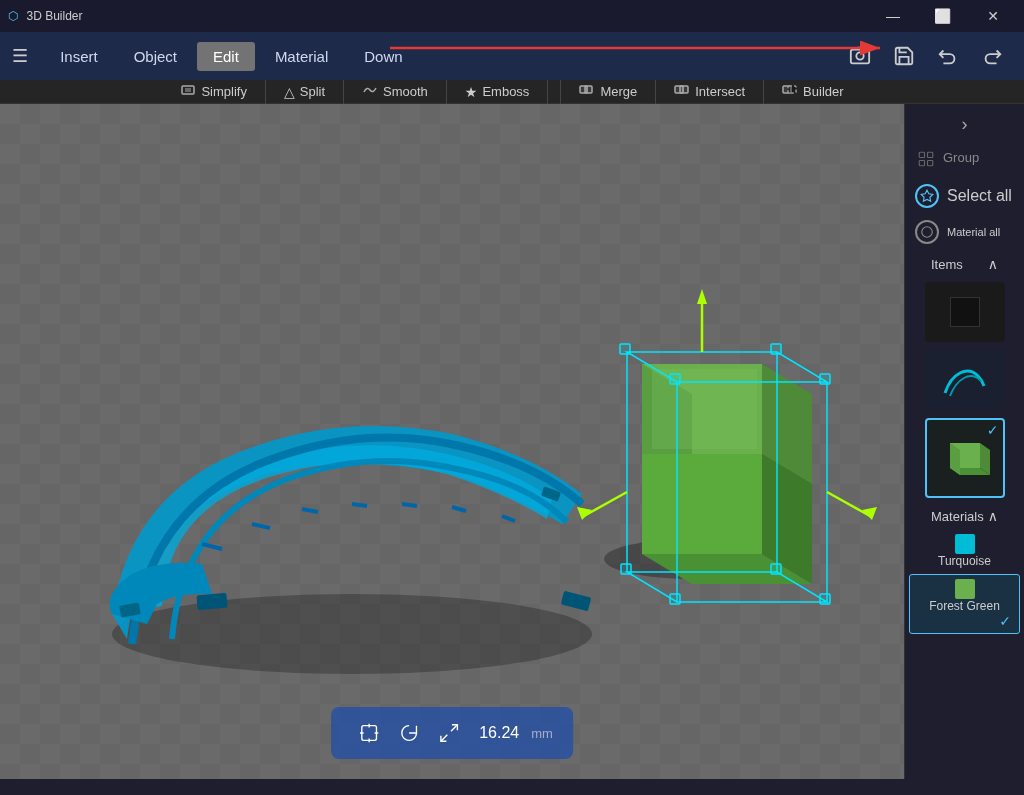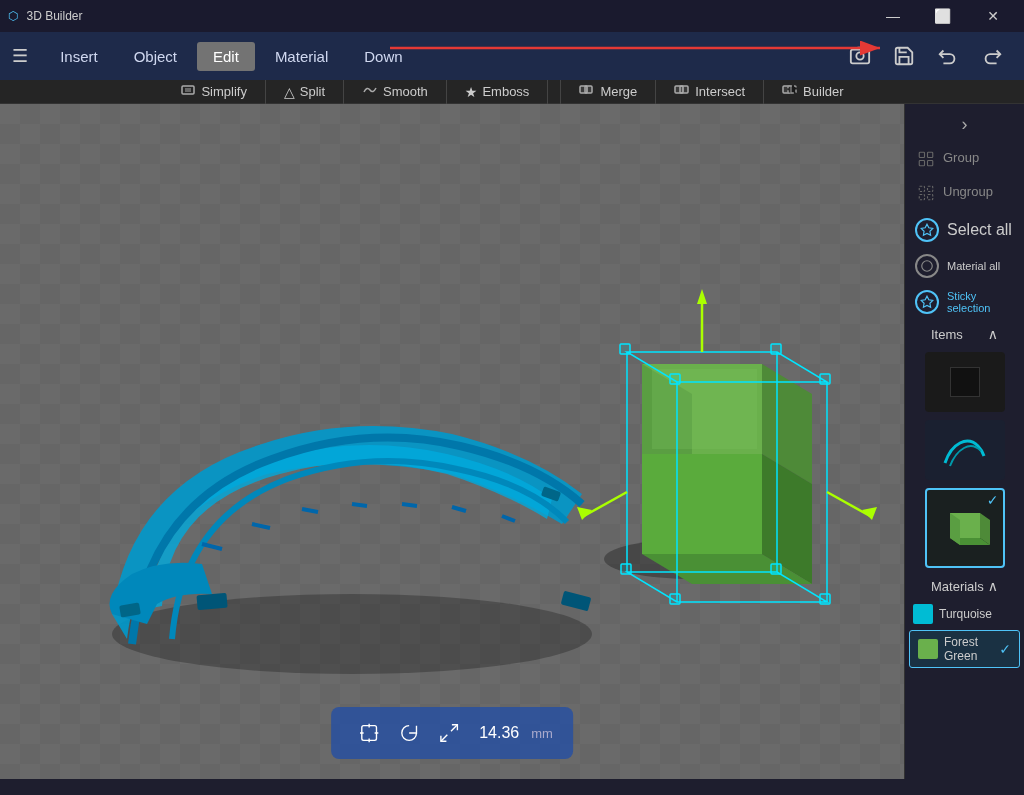--- a/index.html
+++ b/index.html
@@ -213,24 +213,25 @@
       position: absolute;
       top: 2px; right: 4px;
       color: #4fc3f7;
       font-size: 14px;
     }
 
     
     .material-item {
       display: flex;
       align-items: center;
-      gap: 6px;
+      gap: 0;
       padding: 4px 8px;
       cursor: pointer;
       position: relative;
+      flex-direction: column;
     }
     .mat-color {
       width: 20px; height: 20px;
       border-radius: 2px;
       flex-shrink: 0;
     }
     .mat-label { font-size: 12px; color: #ccc; }
     .mat-check { margin-left: auto; color: #4fc3f7; font-size: 14px; }
   </style>
 </head>
@@ -463,21 +464,21 @@
         </svg>
       </div>
       <div class="vp-btn">
         <svg width="22" height="22" viewBox="0 0 24 24" fill="none" stroke="#fff" stroke-width="1.5">
           <polyline points="15 3 21 3 21 9"></polyline>
           <polyline points="9 21 3 21 3 15"></polyline>
           <line x1="21" y1="3" x2="14" y2="10"></line>
           <line x1="3" y1="21" x2="10" y2="14"></line>
         </svg>
       </div>
-      <span class="vp-size">14.36</span>
+      <span class="vp-size">16.24</span>
       <span class="vp-unit">mm</span>
     </div>
   </div>
 
   <div class="right-panel">
 
     <div class="panel-collapse">
       <span>›</span>
     </div>
 
@@ -486,58 +487,39 @@
         <svg width="18" height="18" viewBox="0 0 24 24" fill="none" stroke="#666" stroke-width="1.5">
           <rect x="3" y="3" width="7" height="7" rx="1"></rect>
           <rect x="14" y="3" width="7" height="7" rx="1"></rect>
           <rect x="3" y="14" width="7" height="7" rx="1"></rect>
           <rect x="14" y="14" width="7" height="7" rx="1"></rect>
         </svg>
       </span>
       <span>Group</span>
     </div>
 
-    <div class="panel-action">
-      <span class="pa-icon">
-        <svg width="18" height="18" viewBox="0 0 24 24" fill="none" stroke="#666" stroke-width="1.5">
-          <rect x="3" y="3" width="7" height="7" rx="1" stroke-dasharray="3,2"></rect>
-          <rect x="14" y="3" width="7" height="7" rx="1" stroke-dasharray="3,2"></rect>
-          <rect x="3" y="14" width="7" height="7" rx="1" stroke-dasharray="3,2"></rect>
-          <rect x="14" y="14" width="7" height="7" rx="1" stroke-dasharray="3,2"></rect>
-        </svg>
-      </span>
-      <span>Ungroup</span>
-    </div>
 
     <div class="panel-select">
       <div class="ps-icon">
         <svg width="14" height="14" viewBox="0 0 24 24" fill="none" stroke="#4fc3f7" stroke-width="2">
           <polygon points="12 2 15.09 8.26 22 9.27 17 14.14 18.18 21.02 12 17.77 5.82 21.02 7 14.14 2 9.27 8.91 8.26 12 2"></polygon>
         </svg>
       </div>
       <span style="font-size:16px;color:#ccc;">Select all</span>
     </div>
 
     <div class="panel-select">
       <div class="ps-icon" style="border-color:#888;">
         <svg width="14" height="14" viewBox="0 0 24 24" fill="none" stroke="#888" stroke-width="2">
           <circle cx="12" cy="12" r="9"></circle>
         </svg>
       </div>
       <span style="font-size:11px;color:#ccc;">Material all</span>
     </div>
 
-    <div class="panel-select sticky">
-      <div class="ps-icon">
-        <svg width="14" height="14" viewBox="0 0 24 24" fill="none" stroke="#4fc3f7" stroke-width="2">
-          <polygon points="12 2 15.09 8.26 22 9.27 17 14.14 18.18 21.02 12 17.77 5.82 21.02 7 14.14 2 9.27 8.91 8.26 12 2" stroke="#4fc3f7"></polygon>
-        </svg>
-      </div>
-      <span style="font-size:11px;color:#4fc3f7;">Sticky selection</span>
-    </div>
 
     <div class="section-header">
       <span>Items</span>
       <span class="chevron">∧</span>
     </div>
 
     <div style="display:flex;justify-content:center;">
       <div class="item-thumb" style="background:#1a1a1a;width:80px;height:60px;">
         <div style="width:30px;height:30px;background:#111;border:1px solid #333;"></div>
       </div>

